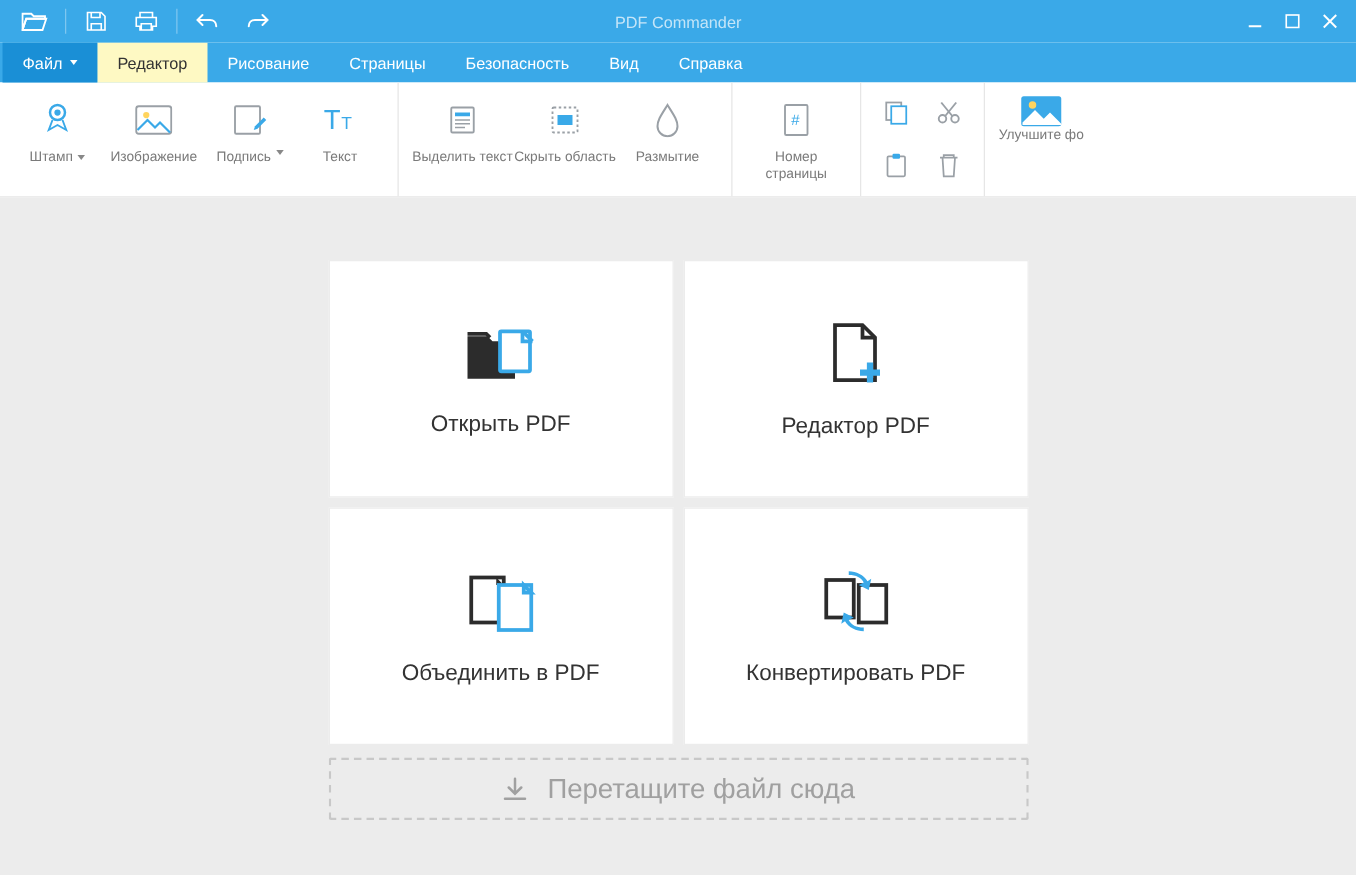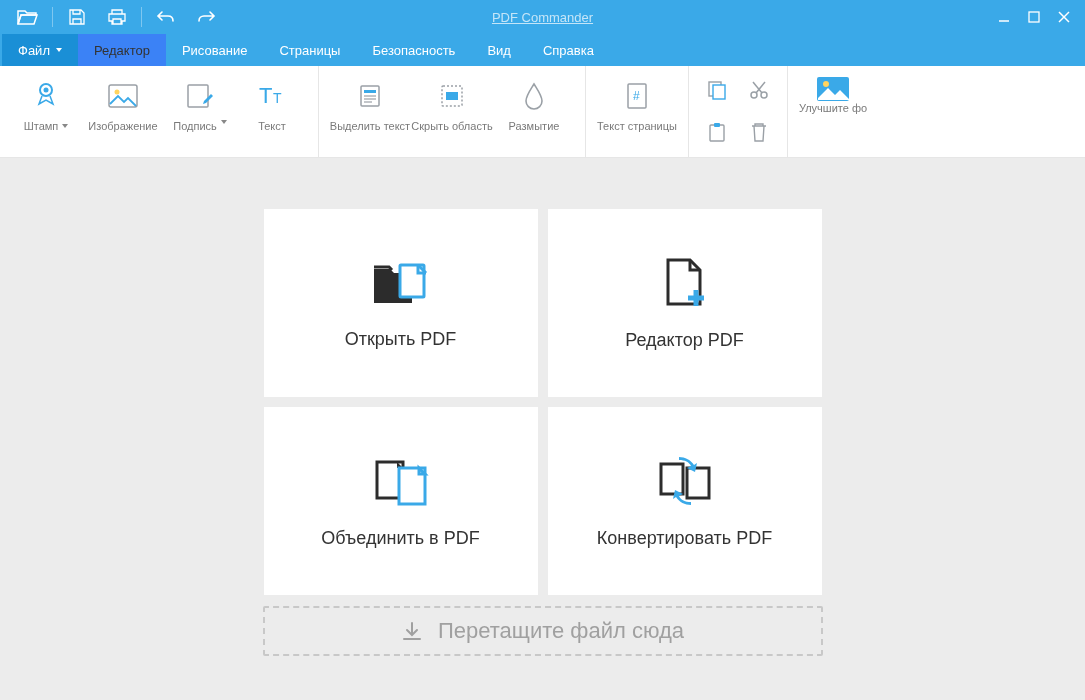--- a/index.html
+++ b/index.html
@@ -3,29 +3,29 @@
 <meta charset="utf-8">
 <style>
 * { margin: 0; padding: 0; box-sizing: border-box; font-family: "Segoe UI", Arial, sans-serif; }
 body { width: 1085px; height: 700px; overflow: hidden; background: #fff; }
 
 
 .titlebar { height: 34px; background: #3aa9e8; display: flex; align-items: center; position: relative; }
 .tb-left { display: flex; align-items: center; gap: 0; padding-left: 8px; }
 .tb-btn { width: 40px; height: 34px; display: flex; align-items: center; justify-content: center; cursor: pointer; }
 .tb-divider { width: 1px; height: 20px; background: rgba(255,255,255,0.35); margin: 0 4px; }
-.tb-title { position: absolute; left: 0; right: 0; text-align: center; color: rgba(255,255,255,0.7); font-size: 13px; pointer-events: none; text-decoration: underline; }
+.tb-title { position: absolute; left: 0; right: 0; text-align: center; color: rgba(255,255,255,0.7); font-size: 13px; pointer-events: none; }
 .tb-right { margin-left: auto; display: flex; align-items: center; padding-right: 6px; }
 .tb-win { width: 30px; height: 34px; display: flex; align-items: center; justify-content: center; cursor: pointer; }
 
 
 .menubar { height: 32px; background: #3aa9e8; display: flex; align-items: stretch; padding-left: 2px; }
 .menutab { padding: 0 16px; display: flex; align-items: center; color: #fff; font-size: 13px; cursor: pointer; gap: 6px; }
 .menutab.file { background: #1a8fd6; align-items: center; }
-.menutab.active { background: #3b82f6; color: #333; }
+.menutab.active { background: #fef9c3; color: #333; }
 
 
 .ribbon { height: 92px; background: #fff; border-bottom: 1px solid #e6e6e6; display: flex; align-items: stretch; }
 .rib-group { display: flex; align-items: flex-start; padding: 6px 10px 0 10px; }
 .rib-sep { width: 1px; background: #e6e6e6; }
 .rib-item { display: flex; flex-direction: column; align-items: center; justify-content: flex-start; width: 82px; cursor: pointer; padding-top: 8px; }
 .rib-item.narrow { width: 72px; }
 .rib-icon { height: 32px; display: flex; align-items: center; justify-content: center; margin-bottom: 8px; }
 .rib-label { font-size: 11px; color: #7a7a7a; text-align: center; line-height: 1.15; }
 .rib-grid { display: grid; grid-template-columns: 40px 40px; grid-template-rows: 40px 40px; gap: 2px; padding: 4px 8px; }
@@ -205,21 +205,21 @@
   </div>
   <div class="rib-sep"></div>
   <div class="rib-group">
     <div class="rib-item">
       <div class="rib-icon">
           <svg width="24" height="28" viewBox="0 0 24 28">
             <rect x="3" y="2" width="18" height="24" rx="1" fill="none" stroke="#9aa0a6" stroke-width="1.5"></rect>
             <text x="8" y="18" font-size="12" fill="#3aa9e8">#</text>
           </svg>
         </div>
-      <span class="rib-label">Текст страницы</span>
+      <span class="rib-label">Номер страницы</span>
     </div>
   </div>
   <div class="rib-sep"></div>
   <div class="rib-grid">
     <div class="rib-grid-btn">
         <svg width="22" height="22" viewBox="0 0 22 22">
           <rect x="3" y="3" width="12" height="14" fill="none" stroke="#9aa0a6" stroke-width="1.4"></rect>
           <rect x="7" y="6" width="12" height="14" fill="#fff" stroke="#3aa9e8" stroke-width="1.4"></rect>
         </svg>
       </div>

